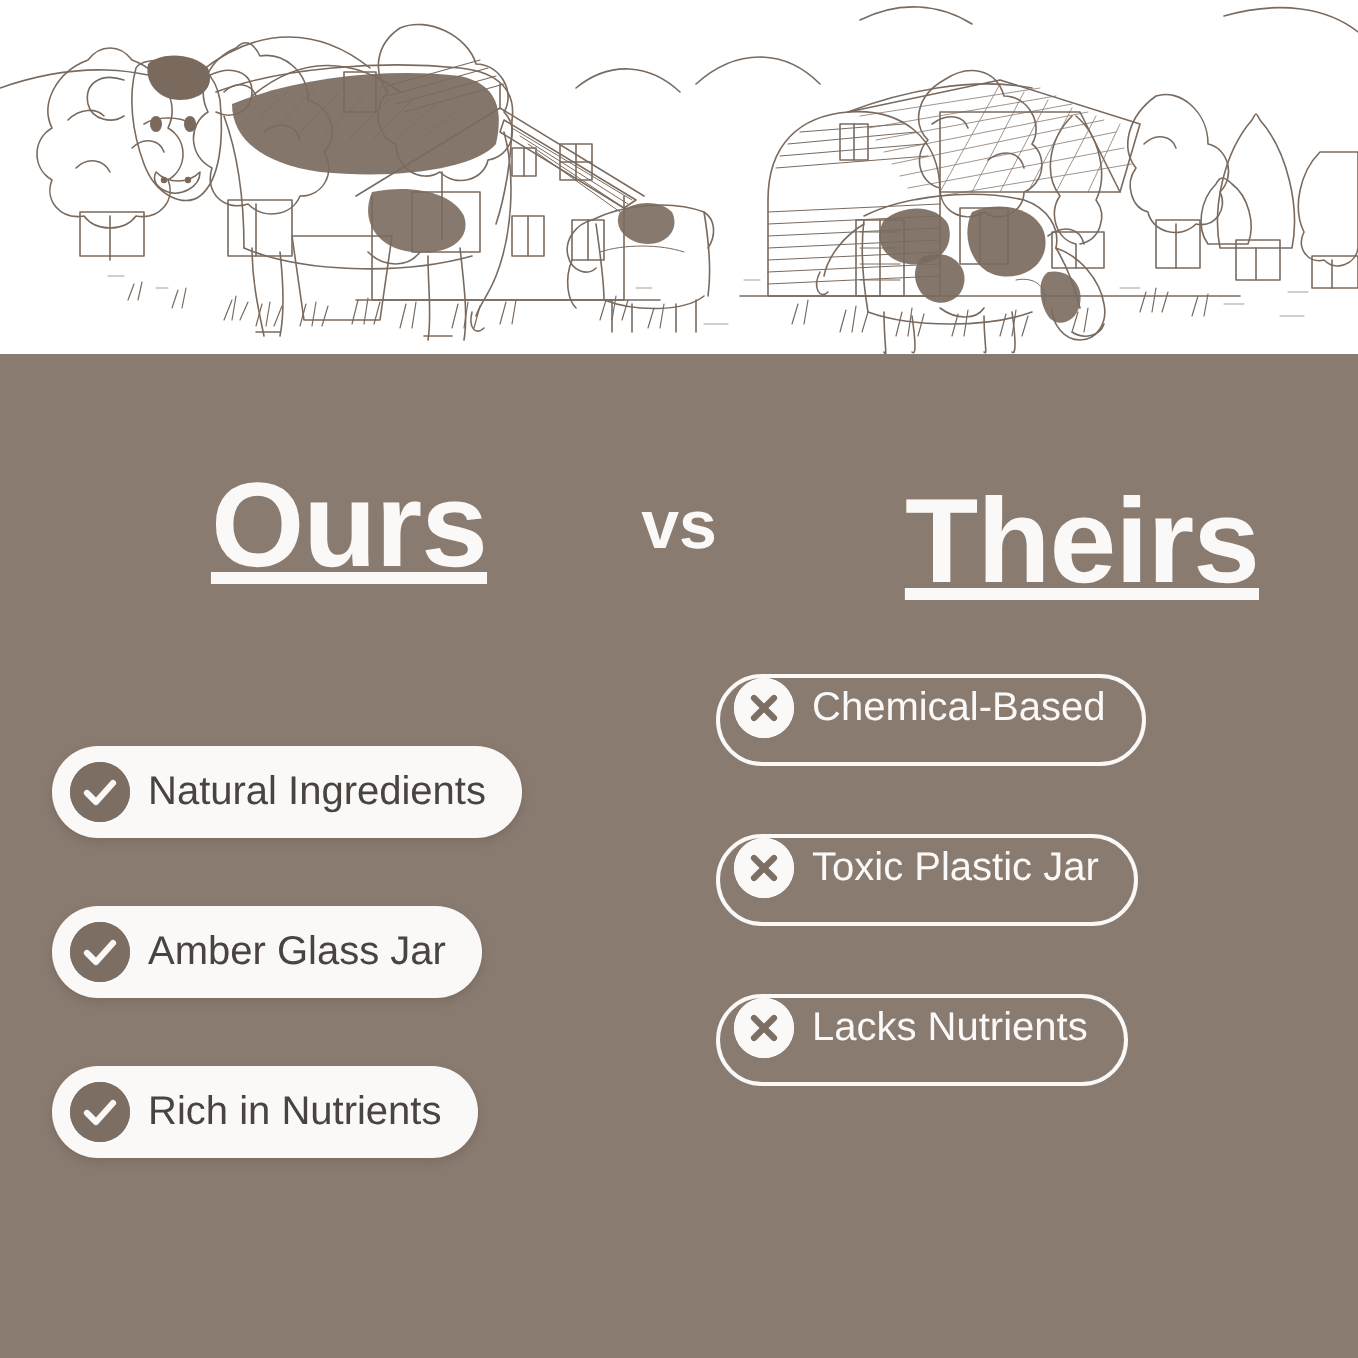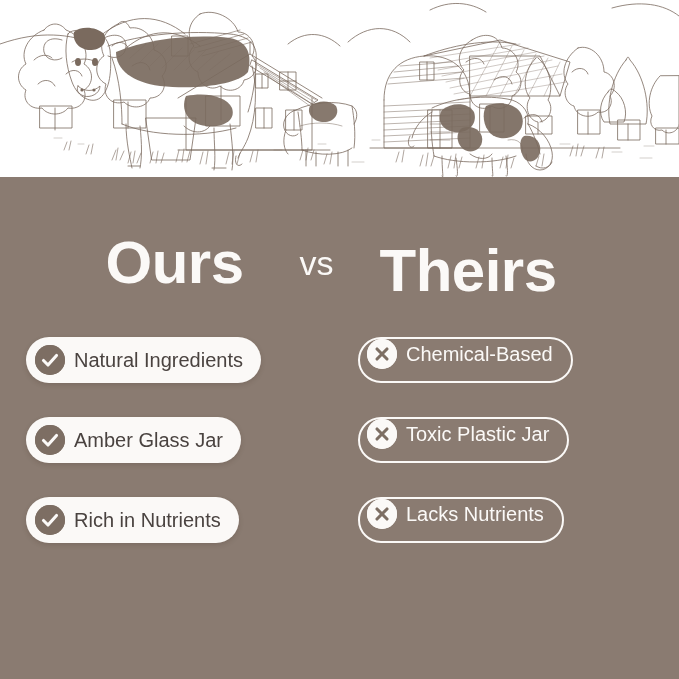--- a/index.html
+++ b/index.html
@@ -55,36 +55,38 @@
     align-items: center;
     justify-content: center;
   }
   .heading .word {
     color: #fbf9f7;
     font-size: 60px;
     font-weight: bold;
     line-height: 1;
     letter-spacing: -0.5px;
     white-space: nowrap;
+    text-decoration: underline;
   }
   .heading .word.ours {
     width: 250px;
     text-align: center;
   }
   .heading .word.theirs {
     width: 250px;
-    text-align: left;
+    text-align: right;
     margin-top: 16px;
   }
   .heading .vs {
     color: #fbf9f7;
     font-size: 34px;
-    font-weight: normal;
+    font-weight: bold;
     line-height: 1;
     width: 80px;
+    text-align: center;
     white-space: nowrap;
   }
 
   
   .rows {
     position: absolute;
     left: 0;
     top: 160px;
     width: 679px;
   }
@@ -102,20 +104,21 @@
     align-items: center;
     box-sizing: border-box;
   }
 
   
   .pill.ours {
     left: 26px;
     background: #fbf9f7;
     padding: 0 18px 0 9px;
     box-shadow: 0 2px 5px rgba(60, 45, 35, 0.18);
+    margin-top: 36px;
   }
   .pill.ours .label {
     color: #4a4340;
     font-size: 20px;
     white-space: nowrap;
     margin-left: 9px;
   }
 
   
   .pill.theirs {

